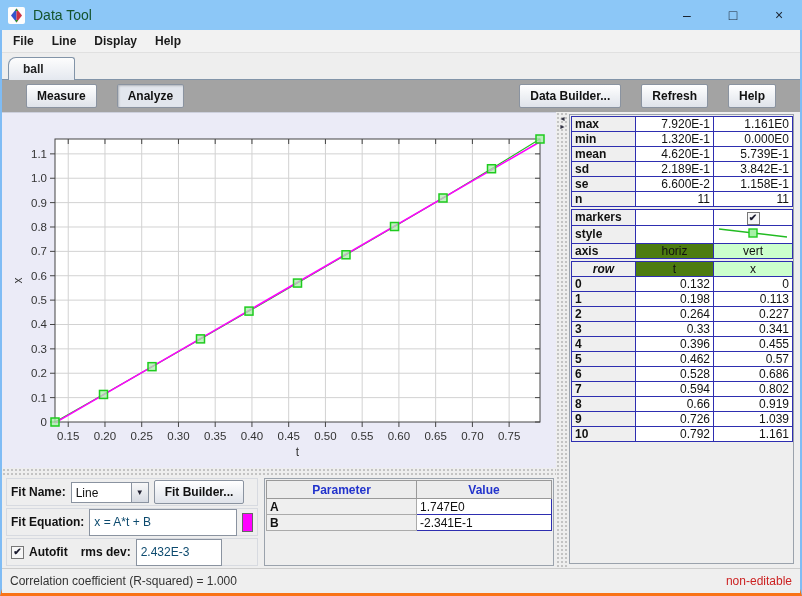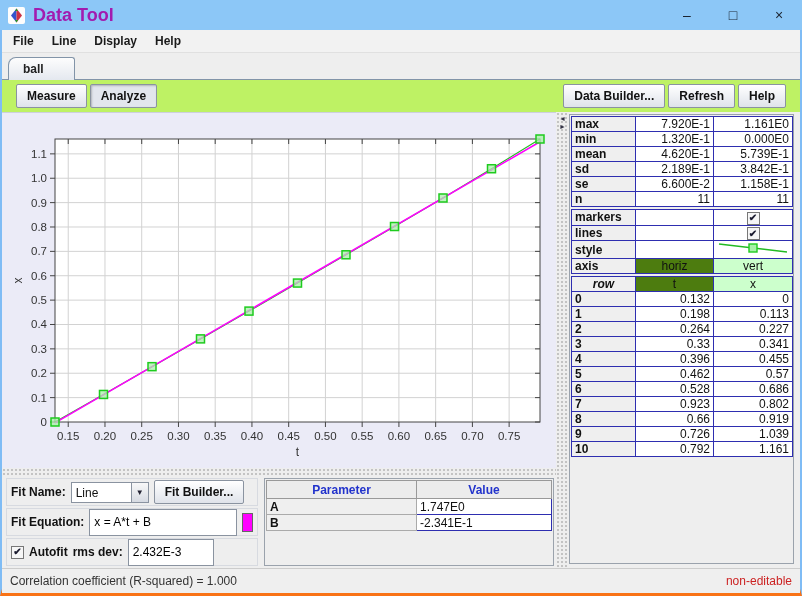--- a/index.html
+++ b/index.html
@@ -2,56 +2,56 @@
 <html><head>
 <meta charset="utf-8">
 <style>
   * { margin:0; padding:0; box-sizing:border-box; }
   html,body { width:802px; height:596px; font-family:"Liberation Sans",sans-serif; }
   .window { width:802px; height:596px; display:flex; flex-direction:column; background:#EEE; }
 
   
   .titlebar { height:30px; background:#8CC7F7; display:flex; align-items:center; padding-left:8px; flex:0 0 auto; }
   .app-icon { width:17px; height:17px; margin-right:8px; }
-  .title-text { font-size:18px; font-weight:700; color:#a21caf; }
+  .title-text { font-size:14px; font-weight:400; color:#14532d; }
   .win-controls { margin-left:auto; display:flex; height:100%; }
   .win-btn { width:46px; display:flex; align-items:center; justify-content:center; font-size:14px; color:#1b2430; }
 
   
   .frame-body { flex:1; display:flex; flex-direction:column; border-left:2px solid #7FBCF5; border-right:2px solid #7FBCF5; border-bottom:7px solid #f97316; background:#EEE; min-height:0; }
 
   
   .menubar { height:23px; background:#F2F2F2; display:flex; align-items:center; padding-left:2px; border-bottom:1px solid #e0e0e0; flex:0 0 auto; }
   .menu-item { font-size:12px; font-weight:700; color:#1b1b1b; padding:3px 9px; }
 
   
   .tabstrip { height:27px; background:#EEE; display:flex; align-items:flex-end; padding-left:6px; border-bottom:1px solid #8294A8; flex:0 0 auto; }
   .tab { height:23px; padding:4px 30px 2px 14px; background:linear-gradient(#fdfdfd,#e4e8ef); border:1px solid #8294A8; border-bottom:none; border-radius:8px 3px 0 0; font-size:12px; font-weight:700; color:#222; position:relative; top:1px; }
 
   
-  .toolbar { height:32px; background:#bef264; display:flex; align-items:center; padding:0 14px; gap:3px; flex:0 0 auto; }
+  .toolbar { height:32px; background:#a3a3a3; display:flex; align-items:center; padding:0 24px; gap:20px; flex:0 0 auto; }
   .btn { font-size:12px; font-weight:700; color:#111; padding:4px 10px; background:linear-gradient(#ffffff,#dfe3ea); border:1px solid #8a93a0; border-radius:2px; white-space:nowrap; }
   .btn.selected { background:#e2e6ed; box-shadow:inset 1px 1px 2px rgba(0,0,0,0.22); }
   .tb-spacer { flex:1; }
 
   
   .main { height:456px; display:flex; flex:0 0 auto; }
   .left-col { width:554px; display:flex; flex-direction:column; }
   .plot-panel { height:360px; background:#EBEBF7; border-top:1px solid #cdd0dd; position:relative; }
   .plot-panel svg { position:absolute; left:0; top:0; }
   .h-divider { height:8px; background:#EEE; background-image:radial-gradient(#c3c3c3 1px, transparent 1px); background-size:4px 4px; }
   .fit-panel { flex:1; background:#EEE; display:flex; padding:2px 2px 2px 4px; }
 
   .fit-controls { width:252px; display:flex; flex-direction:column; gap:2px; }
   .fit-row { height:28px; display:flex; align-items:center; gap:5px; border:1px solid #d7dae0; background:#EEE; padding:0 4px; }
   .lbl { font-size:12px; font-weight:700; color:#111; white-space:nowrap; }
   .combo { width:78px; height:21px; display:flex; border:1px solid #8a93a0; background:#fff; }
   .combo-text { flex:1; font-size:12px; color:#111; padding:3px 0 0 4px; }
   .combo-btn { width:17px; background:linear-gradient(#f8f8f8,#d6dae2); border-left:1px solid #8a93a0; display:flex; align-items:center; justify-content:center; font-size:8px; color:#223; }
-  .field { border:1px solid #8a93a0; background:#fff; height:27px; font-size:12px; color:#000000; display:flex; align-items:center; padding:0 4px; }
+  .field { border:1px solid #8a93a0; background:#fff; height:27px; font-size:12px; color:#0c4a6e; display:flex; align-items:center; padding:0 4px; }
   .eq-field { width:148px; }
   .rms-field { width:86px; }
   .swatch { width:11px; height:19px; border:1px solid #666; }
   .checkbox { width:13px; height:13px; border:1px solid #777; background:#f6f6f6; display:inline-flex; align-items:center; justify-content:center; font-size:10px; line-height:10px; color:#1a1a2e; font-weight:700; }
   .checkbox.checked::after { content:"\2714"; }
 
   .param-wrap { flex:1; margin-left:6px; border:1px solid #9aa2ac; background:#EEE; padding:1px; }
   table { border-collapse:collapse; }
   .param-table { width:100%; }
   .param-table th { height:18px; font-size:12px; font-weight:600; color:#2233CC; background:#ECECEC; border:1px solid #999; text-align:center; }
@@ -259,21 +259,21 @@
               <button class="btn">Fit Builder...</button>
             </div>
             <div class="fit-row">
               <span class="lbl">Fit Equation:</span>
               <div class="field eq-field">x = A*t + B</div>
               <span class="swatch" style="background: rgb(255, 0, 255);"></span>
             </div>
             <div class="fit-row">
               <span class="checkbox checked"></span>
               <span class="lbl">Autofit</span>
-              <span class="lbl" style="">rms dev:</span>
+              <span class="lbl" style="margin-left:8px;">rms dev:</span>
               <div class="field rms-field">2.432E-3</div>
             </div>
           </div>
           <div class="param-wrap">
             <table class="param-table">
               <thead>
                 <tr>
                   <th>Parameter</th>
                   <th>Value</th>
                 </tr>
@@ -343,25 +343,20 @@
 
           <table class="rt">
             <colgroup>
                 <col class="c0">
                 <col class="c1">
                 <col class="c2">
               </colgroup>
             <tbody>
               <tr>
                 <td class="hdr">markers</td>
-                <td></td>
-                <td class="cen"><span class="checkbox checked"></span></td>
-              </tr>
-              <tr>
-                <td class="hdr">lines</td>
                 <td></td>
                 <td class="cen"><span class="checkbox checked"></span></td>
               </tr>
               <tr>
                 <td class="hdr">style</td>
                 <td></td>
                 <td class="cen">
                   <svg width="72" height="14" viewBox="0 0 72 14">
                     <line x1="2" y1="3" x2="70" y2="11" stroke="#22BB22" stroke-width="1.4"></line>
                     <rect x="32" y="3" width="8" height="8" fill="#A8F0A8" stroke="#1ECB1E" stroke-width="1.4"></rect>
@@ -420,21 +415,21 @@
                   <td class="num">0.462</td>
                   <td class="num">0.57</td>
                 </tr>
                 <tr>
                   <td class="hdr">6</td>
                   <td class="num">0.528</td>
                   <td class="num">0.686</td>
                 </tr>
                 <tr>
                   <td class="hdr">7</td>
-                  <td class="num">0.923</td>
+                  <td class="num">0.594</td>
                   <td class="num">0.802</td>
                 </tr>
                 <tr>
                   <td class="hdr">8</td>
                   <td class="num">0.66</td>
                   <td class="num">0.919</td>
                 </tr>
                 <tr>
                   <td class="hdr">9</td>
                   <td class="num">0.726</td>

